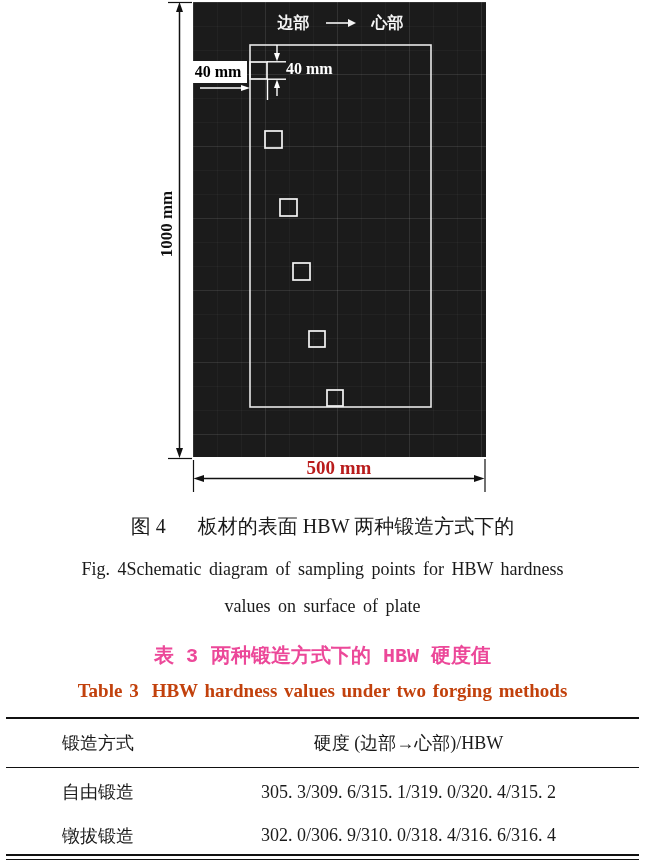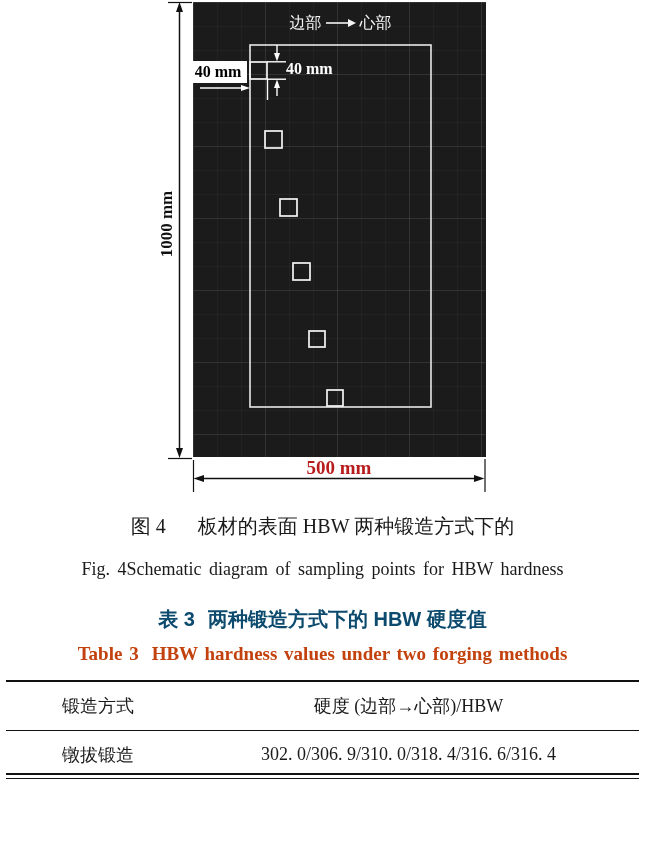--- a/index.html
+++ b/index.html
@@ -21,23 +21,23 @@
       linear-gradient(90deg, rgba(255,255,255,0.07) 1px, transparent 1px),
       linear-gradient(rgba(255,255,255,0.03) 1px, transparent 1px),
       linear-gradient(90deg, rgba(255,255,255,0.03) 1px, transparent 1px);
     background-size: 72px 72px, 72px 72px, 24px 24px, 24px 24px;
   }
 
   .diagram-svg { position: absolute; left: 0; top: 0; width: 645px; height: 497px; pointer-events: none; }
 
   .dir-label {
     position: absolute; left: 250px; top: 13px; width: 181px;
-    display: flex; align-items: center; justify-content: center; gap: 4px;
+    display: flex; align-items: center; justify-content: center; gap: 16px;
     color: #f5f5f5; font-size: 16px; line-height: 20px;
-    font-family: "Liberation Sans", "DejaVu Sans", sans-serif; font-weight: normal;
+    font-family: "Liberation Sans", "DejaVu Sans", sans-serif; font-weight: bold;
   }
 
   .dim-40-box {
     position: absolute; left: 189px; top: 61px; width: 58px; height: 22px;
     background: #ffffff; color: #000000;
     font-weight: bold; font-size: 16px; line-height: 22px; text-align: center;
   }
   .dim-40-inner {
     position: absolute; left: 286px; top: 59px;
     color: #ffffff; font-weight: bold; font-size: 16px; line-height: 20px;
@@ -60,22 +60,22 @@
   .caption-zh .cap-label { margin-right: 32px; }
   .caption-en {
     margin-top: 12px; text-align: center;
     font-size: 18px; line-height: 37px; color: #1a1a1a; word-spacing: 3px;
   }
   .caption-en .cap-label { margin-right: 0; }
 
   
   .table-title-zh {
     margin-top: 18px; text-align: center;
-    font-family: Liberation Sans, sans-serif;
-    font-weight: bold; font-size: 20px; line-height: 27px; color: #0c4a6e;
+    font-family: Liberation Mono, monospace;
+    font-weight: bold; font-size: 20px; line-height: 27px; color: #ec4899;
   }
   .table-title-zh .cap-label { margin-right: 13px; }
   .table-title-en {
     margin-top: 8px; text-align: center;
     font-weight: bold; font-size: 19px; line-height: 26px; color: #c2410c; word-spacing: 2px;
   }
   .table-title-en .cap-label { margin-right: 13px; }
 
   
   table.data-table {
@@ -167,38 +167,43 @@
   </div>
 
   <div class="caption-zh">
     <span class="cap-label">图 4</span><span>板材的表面 HBW 两种锻造方式下的</span>
   </div>
 
   <div class="caption-en">
     <div>
       <span class="cap-label">Fig. 4</span><span>Schematic diagram of sampling points for HBW hardness</span>
     </div>
+    <div>values on surface of plate</div>
   </div>
 
   <div class="table-title-zh">
     <span class="cap-label">表 3</span><span>两种锻造方式下的 HBW 硬度值</span>
   </div>
   <div class="table-title-en">
     <span class="cap-label">Table 3</span><span>HBW hardness values under two forging methods</span>
   </div>
 
   <table class="data-table">
     <thead>
       <tr>
         <th>锻造方式</th>
         <th>硬度 (边部→心部)/HBW</th>
       </tr>
     </thead>
     <tbody>
       <tr>
+        <td>自由锻造</td>
+        <td>305. 3/309. 6/315. 1/319. 0/320. 4/315. 2</td>
+      </tr>
+      <tr>
         <td>镦拔锻造</td>
         <td>302. 0/306. 9/310. 0/318. 4/316. 6/316. 4</td>
       </tr>
     </tbody>
   </table>
   <div class="bottom-thin-rule"></div>
 
 </div>
 
 </body></html>

